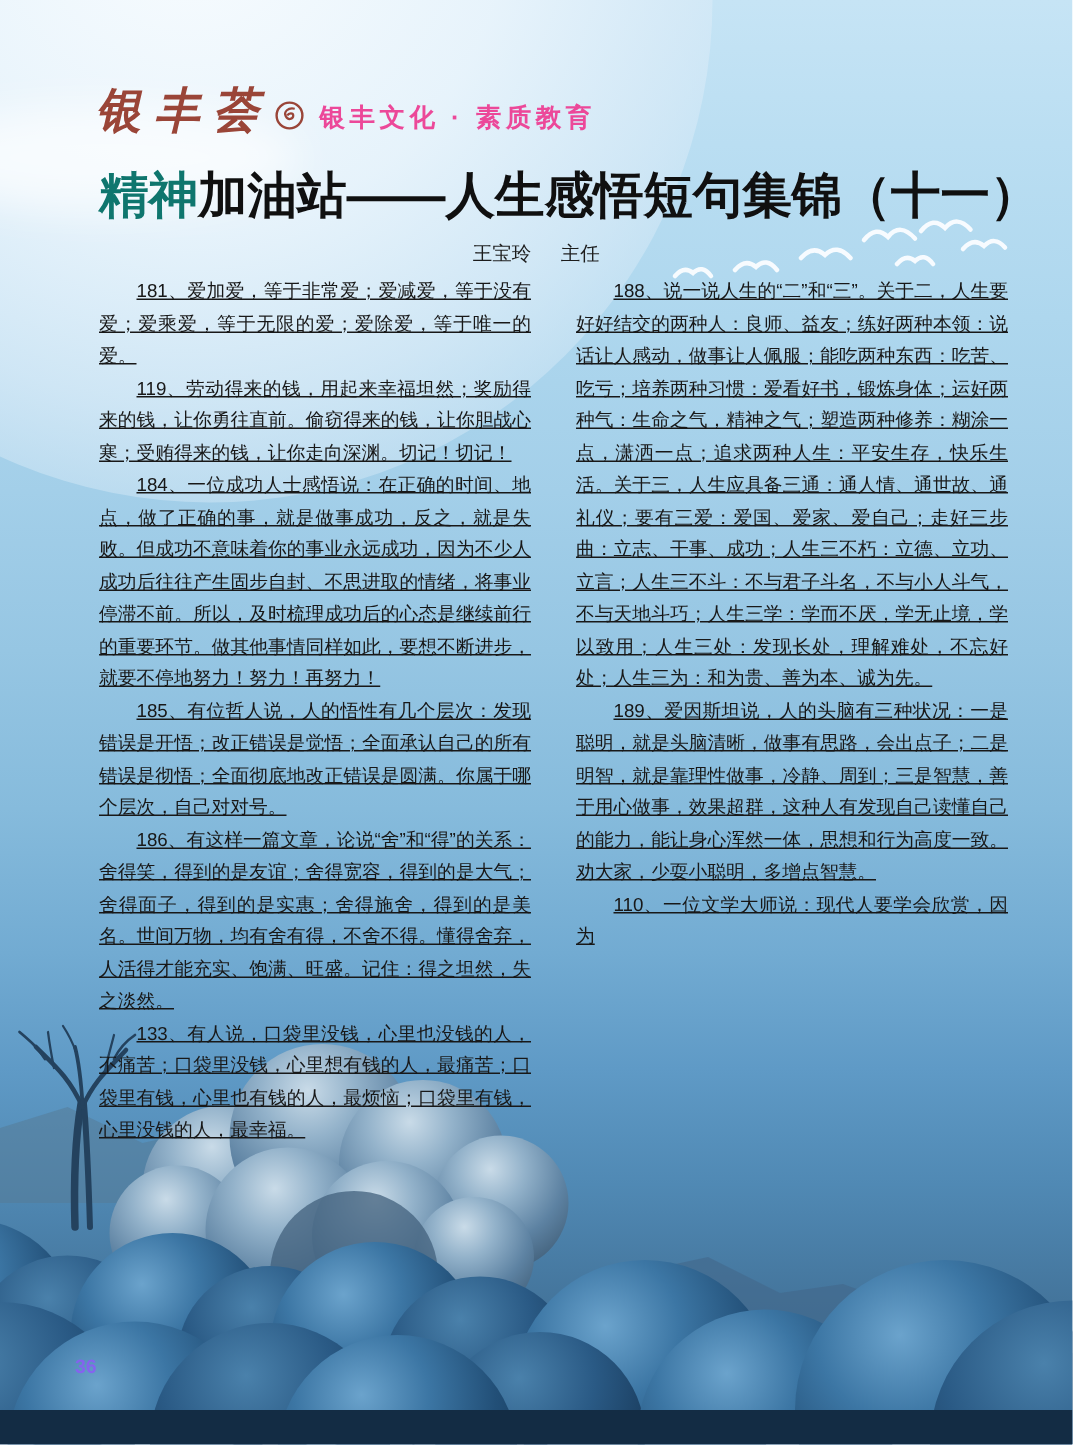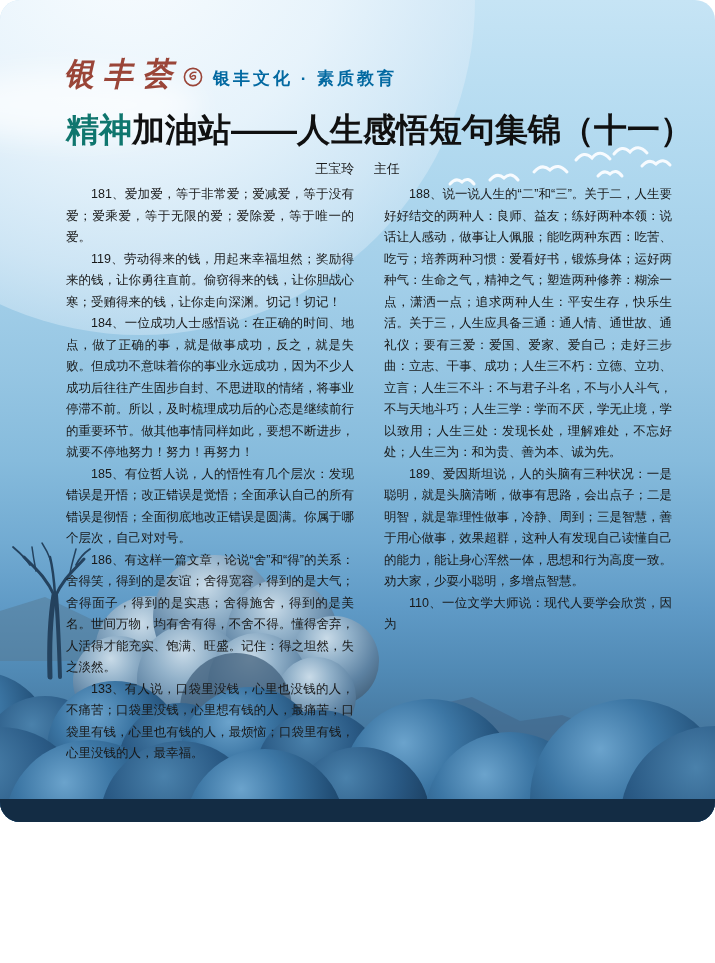--- a/index.html
+++ b/index.html
@@ -1,18 +1,18 @@
 <!DOCTYPE html>
 <html><head>
 <meta charset="utf-8">
 <style>
   html,body{margin:0;padding:0;}
   body{width:715px;height:963px;overflow:hidden;position:relative;
        font-family:"Liberation Sans","DejaVu Sans",sans-serif;}
-  .page{position:absolute;inset:0;width:715px;height:822px;overflow:hidden;border-radius:20px;}
+  .page{position:absolute;inset:0;width:715px;height:963px;overflow:hidden;}
 
   
   .sky{position:absolute;inset:0;
     background:linear-gradient(180deg,
       #c6e4f5 0%, #badef2 10%, #aed7ee 22%, #a3cfe9 34%,
       #96c6e3 45%, #86bbdc 56%, #72abd2 66%, #5f9ac6 74%,
       #5089b4 82%, #44759c 90%, #3a6589 100%);}
 
   
   .moon{position:absolute;left:-195px;top:-335px;width:670px;height:670px;border-radius:50%;
@@ -21,36 +21,36 @@
       rgba(219,236,248,.75) 62%, rgba(208,230,245,.35) 80%,
       rgba(208,230,245,0) 100%);}
   .cloud{position:absolute;left:-60px;top:70px;width:260px;height:70px;border-radius:50%;
     background:rgba(255,255,255,.65);filter:blur(14px);}
 
   
   .masthead{position:absolute;left:64px;top:48px;height:52px;display:flex;align-items:center;z-index:10;}
   .calli{font-size:30px;font-style:italic;font-weight:bold;letter-spacing:9px;color:#9a4538;
          transform:scaleY(1.08);}
   .swirl{margin:6px 10px 0 2px;}
-  .tagline{font-size:17px;font-weight:bold;color:#0369a1;letter-spacing:3px;margin-top:8px;}
+  .tagline{font-size:17px;font-weight:bold;color:#ec4899;letter-spacing:3px;margin-top:8px;}
 
   
   .title{position:absolute;left:66px;top:108px;width:620px;margin:0;z-index:10;
     font-size:33px;font-weight:bold;color:#101010;letter-spacing:0px;white-space:nowrap;}
   .title .hl{color:#0f766e;}
   .byline{position:absolute;left:0;top:160px;width:715px;text-align:center;z-index:10;
     font-size:13px;font-weight:normal;color:#1c1c1c;}
   .byline .role{margin-left:16px;}
   .birds{position:absolute;left:438px;top:132px;z-index:9;}
 
   
   .content{position:absolute;left:66px;top:184px;width:606px;height:600px;z-index:10;
     column-count:2;column-gap:30px;column-fill:auto;overflow:hidden;
     font-size:12.5px;line-height:21.5px;color:#181818;text-align:justify;}
-  .content p{margin:0;text-indent:2em;}
+  .content p{margin:0;text-indent:2em;text-decoration:underline;}
 
   
   .scenery{position:absolute;left:0;bottom:0;z-index:2;}
 
   .pagenum{position:absolute;left:50px;top:903px;z-index:12;
     font-size:13px;font-weight:bold;color:#8b5cf6;opacity:.85;}
 </style>
 </head>
 <body>
 

